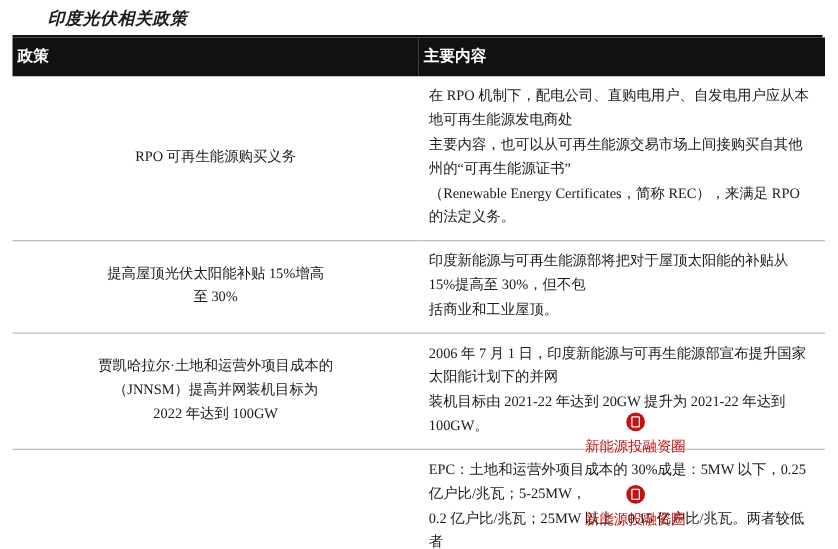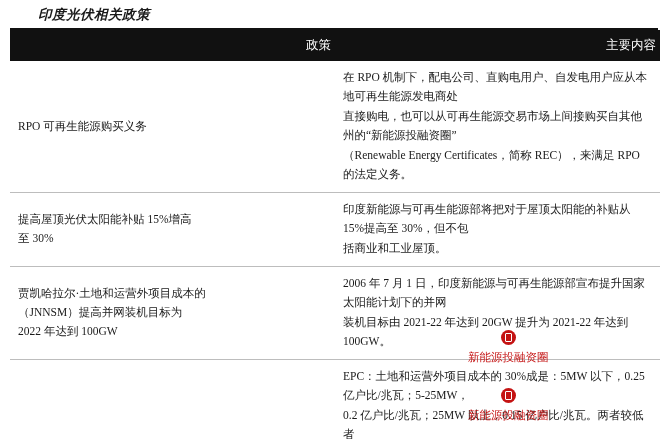--- a/index.html
+++ b/index.html
@@ -33,36 +33,36 @@
   }
   table.policy-table {
     width: 650px;
     border-collapse: collapse;
     table-layout: fixed;
     margin-top: 0;
   }
   table.policy-table th {
     background: #111111;
     color: #ffffff;
-    font-weight: normal;
+    font-weight: bold;
     font-size: 12.5px;
     padding: 7px 4px;
-    text-align: right;
+    text-align: left;
     border: none;
   }
   table.policy-table td {
     border-bottom: 1px solid #bdbdbd;
     vertical-align: middle;
     font-size: 11.5px;
     line-height: 1.65;
     padding: 7px 8px;
   }
   td.col-policy {
     width: 205px;
-    text-align: left;
+    text-align: center;
   }
   td.col-content {
     width: 445px;
     text-align: left;
   }
   .content-p {
     margin: 0 1px 1px 0;
   }
   .policy-line {
     display: block;
@@ -119,21 +119,21 @@
         <th class="col-content">主要内容</th>
       </tr>
     </thead>
     <tbody>
       <tr>
         <td class="col-policy">
           <span class="policy-line">RPO 可再生能源购买义务</span>
         </td>
         <td class="col-content">
           <p class="content-p">在 RPO 机制下，配电公司、直购电用户、自发电用户应从本地可再生能源发电商处</p>
-          <p class="content-p">直接购电，也可以从可再生能源交易市场上间接购买自其他州的“新能源投融资圈”</p>
+          <p class="content-p">主要内容，也可以从可再生能源交易市场上间接购买自其他州的“可再生能源证书”</p>
           <p class="content-p">（Renewable Energy Certificates，简称 REC），来满足 RPO 的法定义务。</p>
         </td>
       </tr>
       <tr>
         <td class="col-policy">
           <span class="policy-line">提高屋顶光伏太阳能补贴 15%增高</span>
           <span class="policy-line">至 30%</span>
         </td>
         <td class="col-content">
           <p class="content-p">印度新能源与可再生能源部将把对于屋顶太阳能的补贴从 15%提高至 30%，但不包</p>

